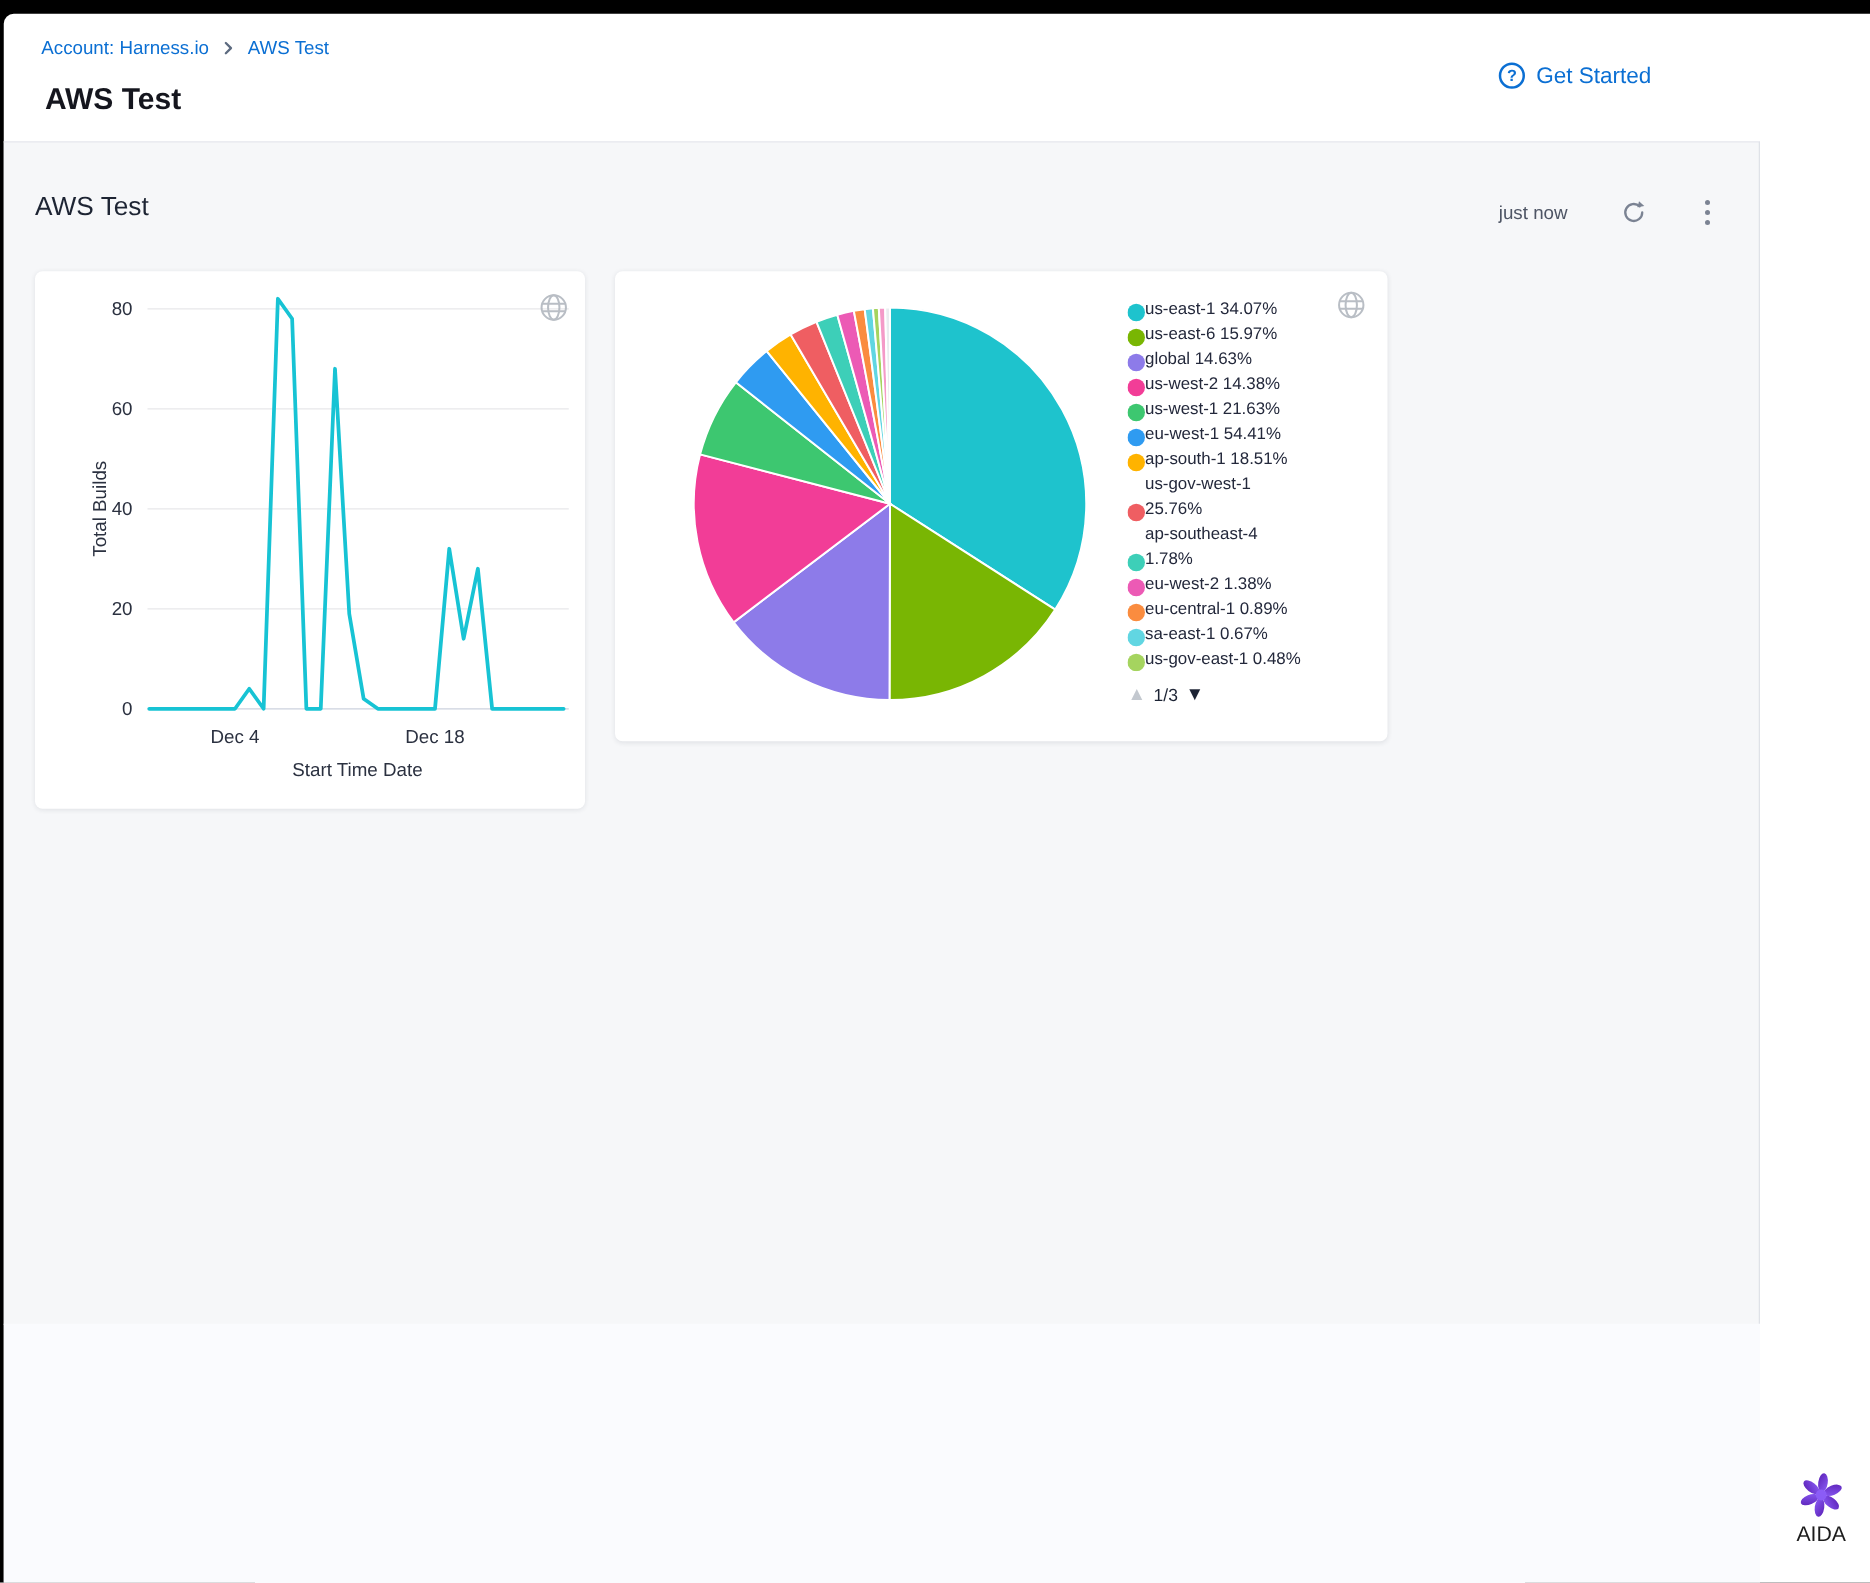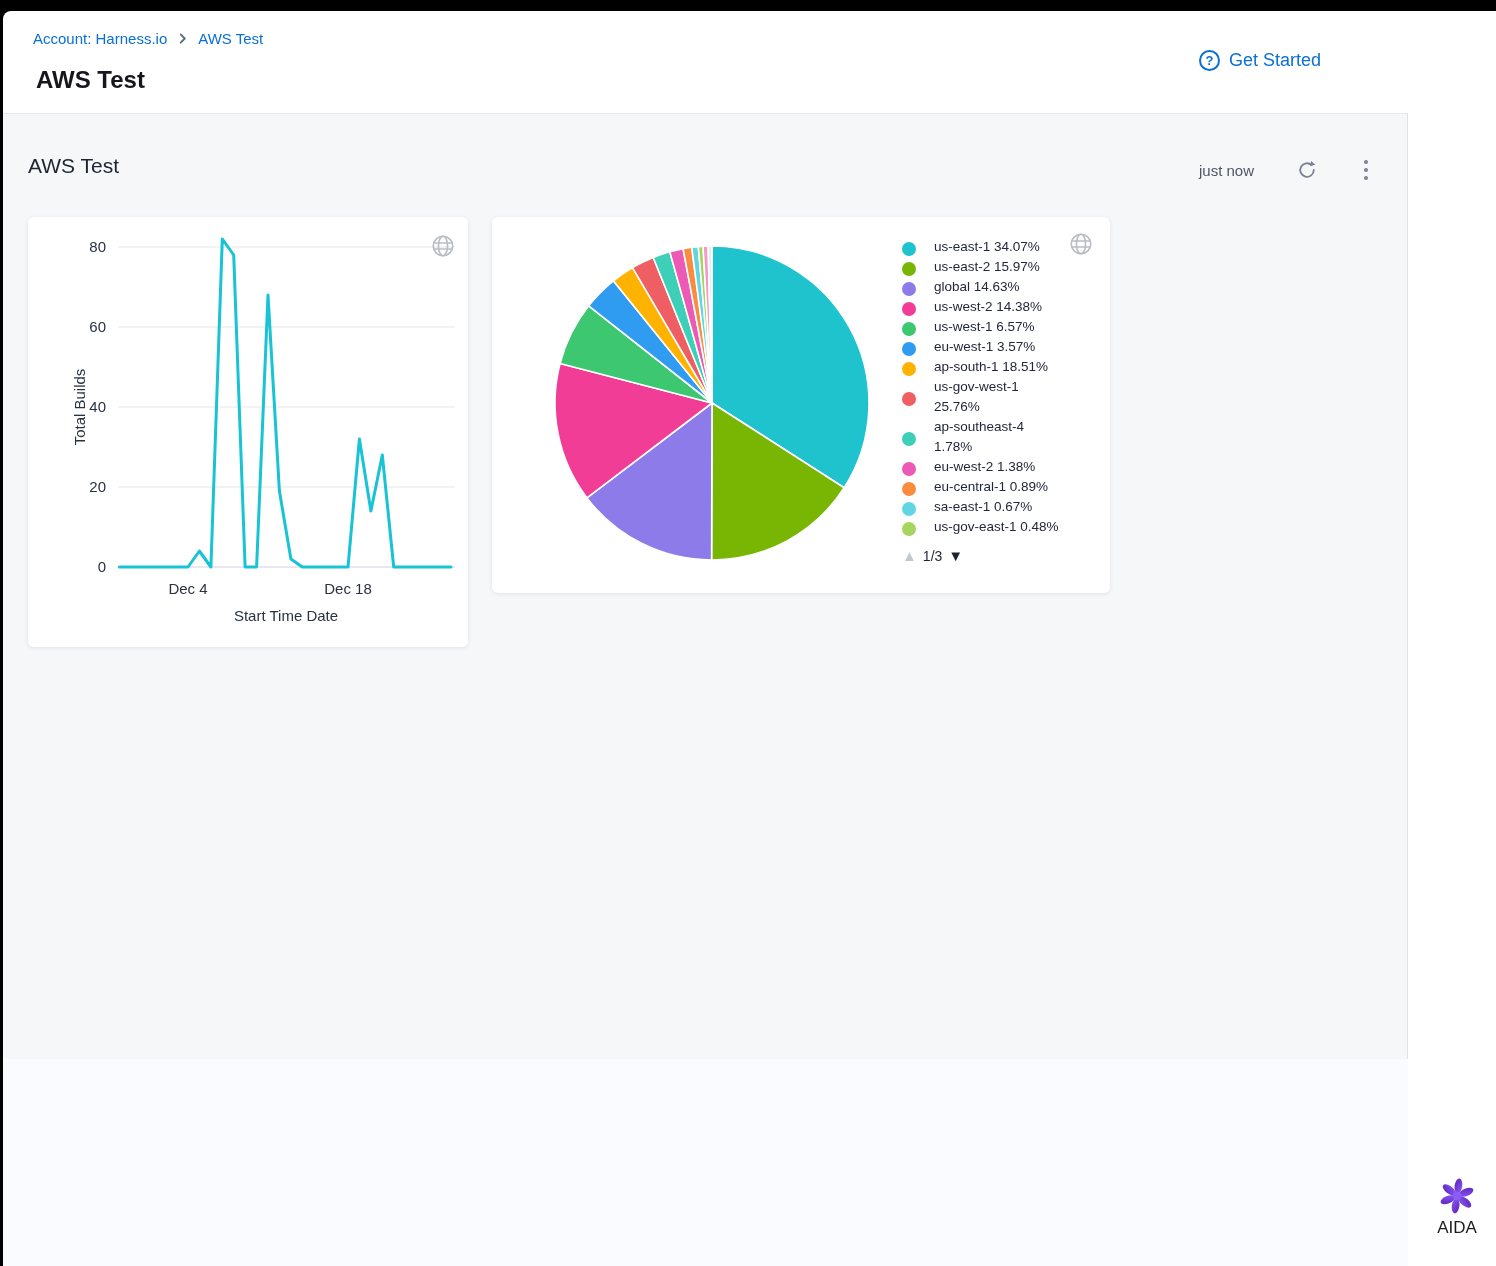--- a/index.html
+++ b/index.html
@@ -36,21 +36,21 @@
   .card-pie{left:489px;top:103px;width:618px;height:376px}
   .globe{position:absolute;opacity:.85}
   .card-line .globe{right:12px;top:16px}
   .card-pie .globe{right:16px;top:14px}
 
   svg text.ax{font-family:"Liberation Sans","DejaVu Sans",sans-serif;font-size:15px;fill:#2b3140}
   svg text.axt{font-family:"Liberation Sans","DejaVu Sans",sans-serif;font-size:15px;fill:#2b3140}
 
   
   .pie-legend{position:absolute;left:410px;top:20px;width:185px;max-height:311px;overflow:hidden}
-  .lg-row{display:flex;align-items:center;gap:18px;cursor:pointer}
+  .lg-row{display:flex;align-items:flex-end;gap:0;cursor:pointer}
   .lg-dot{width:14px;height:14px;border-radius:50%;flex:none;margin-top:3px}
   .lg-txt{font-size:13.5px;line-height:20px;color:#23283b;width:132px}
   .pie-pagination{position:absolute;left:410px;top:330px;display:flex;align-items:center;gap:6px;font-size:14px;color:#1c2334}
   .pg-up{color:#c3c8cf;font-size:15px;cursor:pointer}
   .pg-down{color:#1c2334;font-size:15px;cursor:pointer}
 
   
   .aida{position:absolute;left:1430px;top:1165px;width:48px;display:flex;flex-direction:column;align-items:center;gap:4px;cursor:pointer}
   .aida-label{font-size:17px;color:#1c1c1c}
 </style>
@@ -155,37 +155,37 @@
           <path d="M220 186 L216.15 29.05 A157 157 0 0 1 220.00 29.00 Z" fill="#e9ecef" stroke="#fff" stroke-width="1.6"></path>
         </svg>
 
       <div class="pie-legend">
           <div class="lg-row">
             <span class="lg-dot" style="background: rgb(30, 195, 205);"></span>
             <span class="lg-txt">us-east-1 34.07%</span>
           </div>
           <div class="lg-row">
             <span class="lg-dot" style="background: rgb(121, 182, 3);"></span>
-            <span class="lg-txt">us-east-2 15.97%</span>
+            <span class="lg-txt">us-east-6 15.97%</span>
           </div>
           <div class="lg-row">
             <span class="lg-dot" style="background: rgb(141, 123, 233);"></span>
             <span class="lg-txt">global 14.63%</span>
           </div>
           <div class="lg-row">
             <span class="lg-dot" style="background: rgb(242, 61, 151);"></span>
             <span class="lg-txt">us-west-2 14.38%</span>
           </div>
           <div class="lg-row">
             <span class="lg-dot" style="background: rgb(61, 199, 112);"></span>
-            <span class="lg-txt">us-west-1 6.57%</span>
+            <span class="lg-txt">us-west-1 21.63%</span>
           </div>
           <div class="lg-row">
             <span class="lg-dot" style="background: rgb(47, 155, 241);"></span>
-            <span class="lg-txt">eu-west-1 3.57%</span>
+            <span class="lg-txt">eu-west-1 54.41%</span>
           </div>
           <div class="lg-row">
             <span class="lg-dot" style="background: rgb(255, 179, 0);"></span>
             <span class="lg-txt">ap-south-1 18.51%</span>
           </div>
           <div class="lg-row">
             <span class="lg-dot" style="background: rgb(239, 94, 98);"></span>
             <span class="lg-txt">us-gov-west-1 25.76%</span>
           </div>
           <div class="lg-row">

